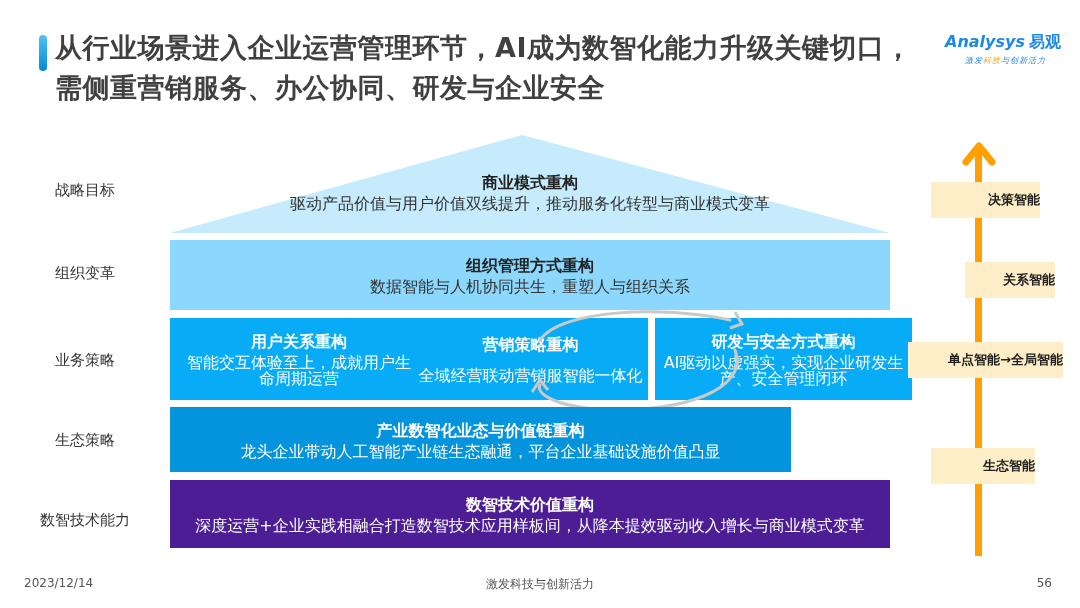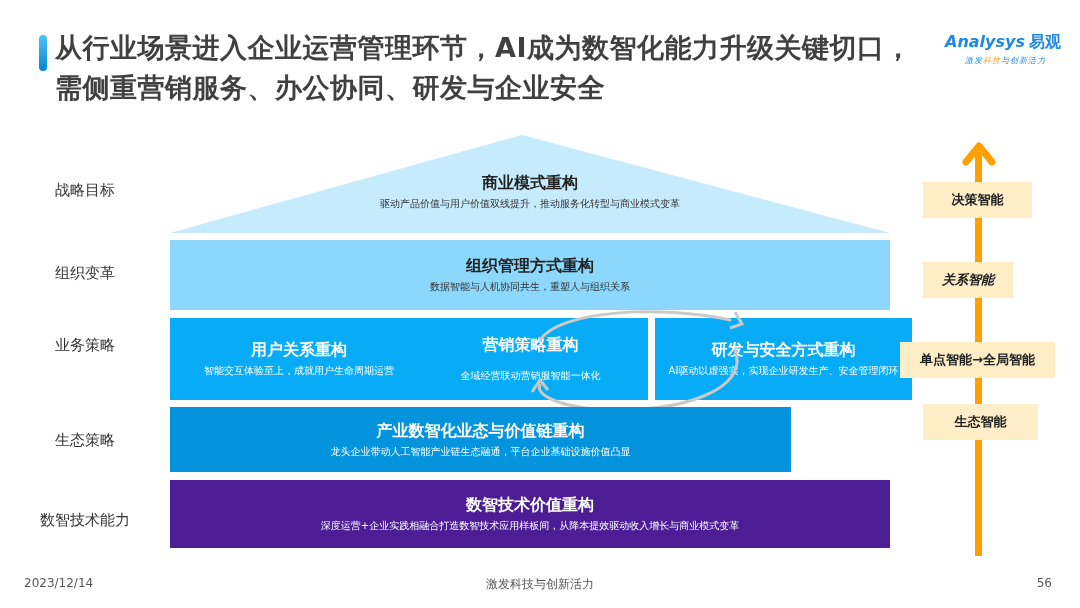--- a/index.html
+++ b/index.html
@@ -27,44 +27,44 @@
 
   .row-label {
     position:absolute; left:20px; width:130px; text-align:center;
     font-size:15px; color:#333;
   }
 
   .roof { position:absolute; left:170px; top:135px; width:720px; height:98px; }
   .roof-text { position:absolute; left:170px; top:172px; width:720px; text-align:center; }
   .box { position:absolute; text-align:center; display:flex; flex-direction:column; justify-content:center; align-items:center; }
   .h { font-size:16px; font-weight:bold; line-height:22px; }
-  .s { font-size:10px; line-height:16px; margin-top:2px; }
+  .s { font-size:16px; line-height:16px; margin-top:2px; }
   .dark .h { color:#222; } .dark .s { color:#333; }
   .light .h, .light .s { color:#fff; }
 
   .b-org  { left:170px; top:240px; width:720px; height:70px; background:#8cd8fd; }
   .b-1 { left:170px; top:318px; width:236px; height:82px; background:#08abf5;padding-left:11px; }
   .b-2 { left:413px; top:318px; width:235px; height:82px; background:#08abf5;gap:10px; }
   .b-3 { left:655px; top:318px; width:257px; height:82px; background:#08abf5; }
   .b-eco { left:170px; top:407px; width:621px; height:65px; background:#0494dd; }
   .b-tech { left:170px; top:480px; width:720px; height:68px; background:#4c1d95; }
   .b-1 .s, .b-3 .s { padding:0 6px; }
 
   .cycle { position:absolute; left:480px; top:300px; width:300px; height:120px; pointer-events:none; }
 
   .axis { position:absolute; left:975px; top:148px; width:7px; height:408px; background:#ffa000; }
   .arrowhead { position:absolute; left:960px; top:138px; width:38px; height:28px; }
   .ai-tag {
     position:absolute; background:#fdeec8; color:#222; font-weight:bold;
-    font-size:13px; text-align:center; line-height:36px; height:36px;
+    font-size:13px; text-align:right; line-height:36px; height:36px;margin-left:8px;
   }
   .t1 { left:923px; top:182px; width:109px; }
-  .t2 { left:923px; top:262px; width:90px;font-style:italic; }
+  .t2 { left:957px; top:262px; width:90px; }
   .t3 { left:900px; top:342px; width:155px; }
-  .t4 { left:923px; top:404px; width:115px; }
+  .t4 { left:923px; top:448px; width:104px; }
 
   .footer { position:absolute; top:576px; font-size:12px; color:#555; }
   .f-date { left:24px; } .f-mid { left:0; width:1080px; text-align:center; } .f-page { right:28px; }
 </style>
 </head>
 <body>
 
 <div class="title-bar"></div>
 <div class="title">从行业场景进入企业运营管理环节，AI成为数智化能力升级关键切口，需侧重营销服务、办公协同、研发与企业安全</div>
 
@@ -72,21 +72,21 @@
   <div class="logo-main">
     <span>Analysys</span><span class="cn">易观</span>
   </div>
   <div class="logo-sub">
     <span>激发</span><span class="hl">科技</span><span>与创新活力</span>
   </div>
 </div>
 
 <div class="row-label" style="top:181px">战略目标</div>
 <div class="row-label" style="top:264px">组织变革</div>
-<div class="row-label" style="top:336px">业务策略</div>
+<div class="row-label" style="top:351px">业务策略</div>
 <div class="row-label" style="top:431px">生态策略</div>
 <div class="row-label" style="top:511px">数智技术能力</div>
 
 <svg class="roof" viewBox="0 0 720 98" preserveAspectRatio="none">
   <polygon points="352,0 720,98 0,98" fill="#c6ebfd"></polygon>
 </svg>
 <div class="roof-text dark">
   <div class="h">商业模式重构</div>
   <div class="s">驱动产品价值与用户价值双线提升，推动服务化转型与商业模式变革</div>
 </div>

